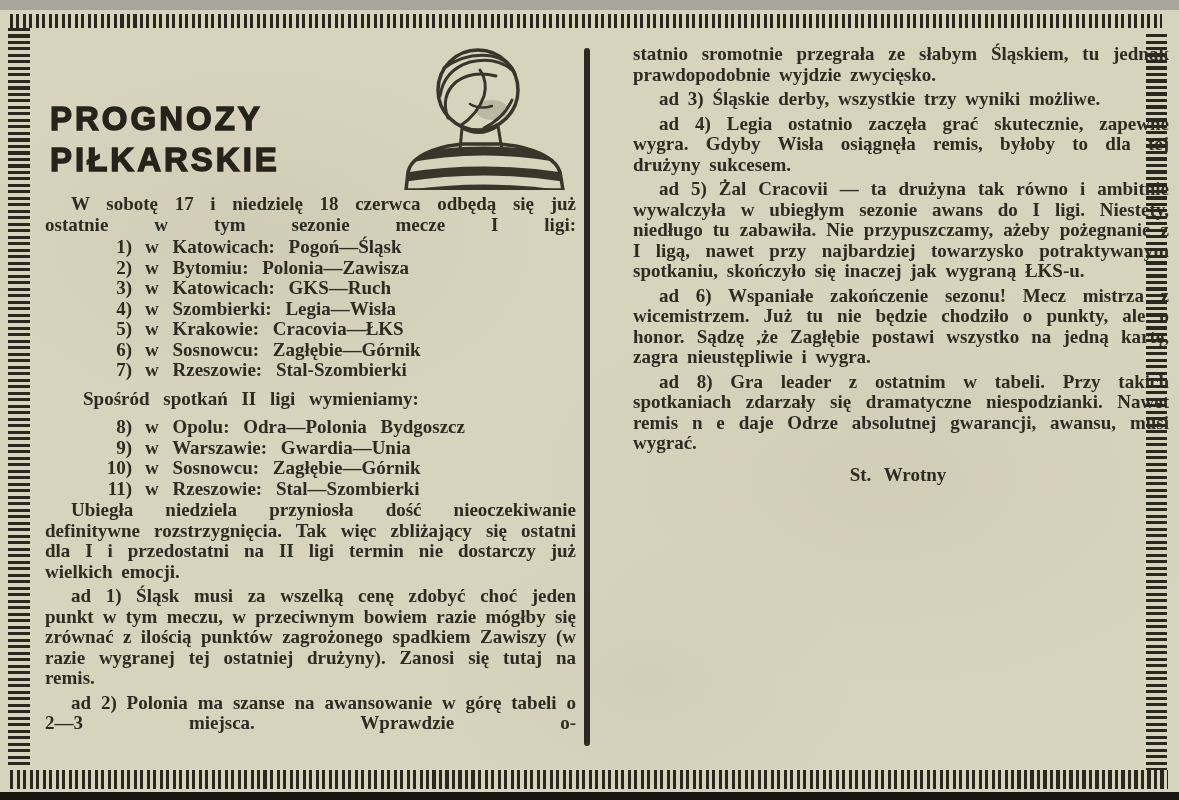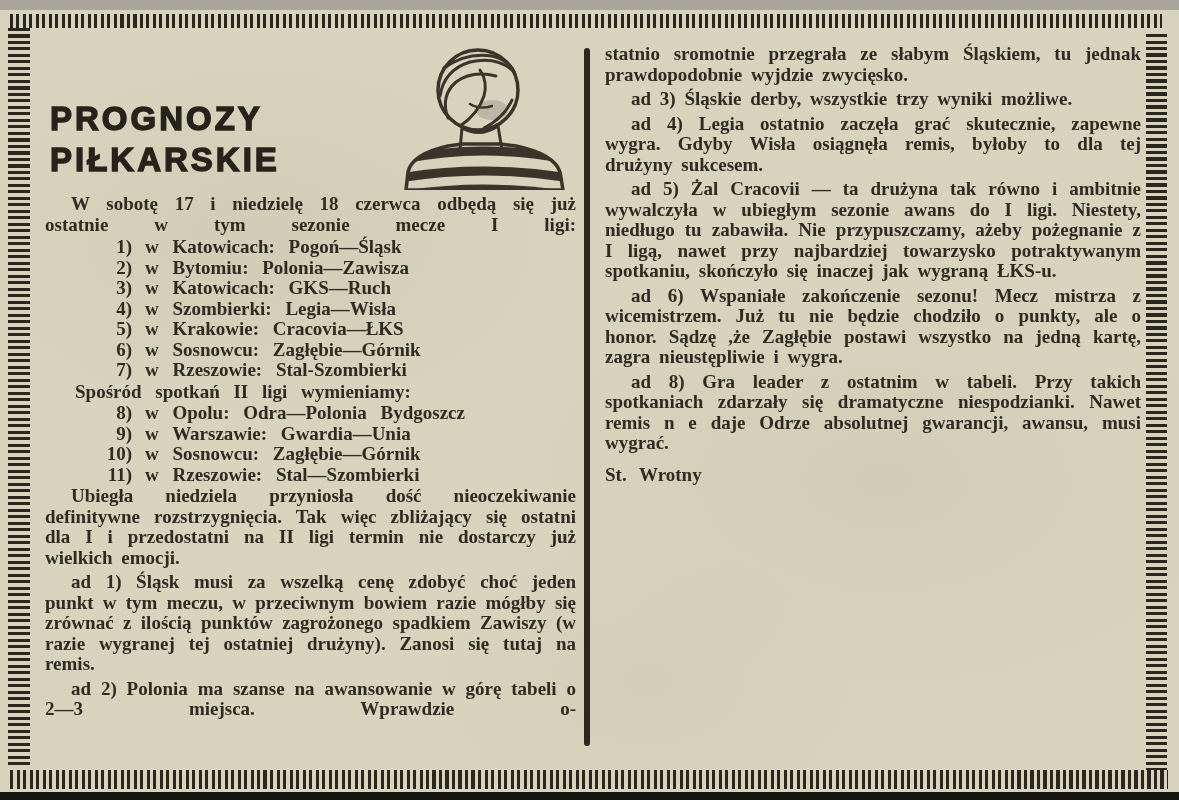--- a/index.html
+++ b/index.html
@@ -37,35 +37,35 @@
     font-family:"Liberation Sans","DejaVu Sans",sans-serif;
     font-weight:bold;font-size:33px;line-height:41px;
     letter-spacing:3px;color:#26231b;
     -webkit-text-stroke:1.4px #26231b;
   }
   .mascot{position:absolute;left:400px;top:44px;width:180px;height:146px;}
 
   .col{position:absolute;color:#2e2b22;font-size:19px;line-height:20.5px;
     font-weight:bold;text-align:justify;word-spacing:4px;}
   .col-left{left:45px;top:194px;width:531px;}
-  .col-right{left:605px;top:44px;width:536px;}
+  .col-right{left:633px;top:44px;width:536px;}
 
   .para{margin:0;text-indent:26px;}
   .para.adp{margin-top:4px;}
   .para.no-indent{text-indent:0;}
   .para.cont{text-align-last:justify;}
   .intro{margin:0 0 2px 0;text-indent:26px;text-align-last:justify;}
 
   .match-list{margin:1px 0;}
   .match-row{display:flex;word-spacing:9px;}
   .mnum{flex:0 0 100px;text-align:right;padding-right:13px;box-sizing:border-box;}
   .mtext{flex:1;}
-  .subhead{margin:0;padding-left:30px;word-spacing:9px;}
+  .subhead{margin:8px;padding-left:30px;word-spacing:9px;}
 
-  .signature{margin-top:11px;text-align:left;padding-right:6px;word-spacing:8px;}
+  .signature{margin-top:11px;text-align:center;padding-right:6px;word-spacing:8px;}
 
   svg .ink{stroke:#3a352a;fill:none;stroke-linecap:round;}
 </style>
 </head>
 <body>
 
 <div class="paper-texture"></div>
 <div class="scan-strip-top"></div>
 <div class="scan-strip-bottom"></div>
 

